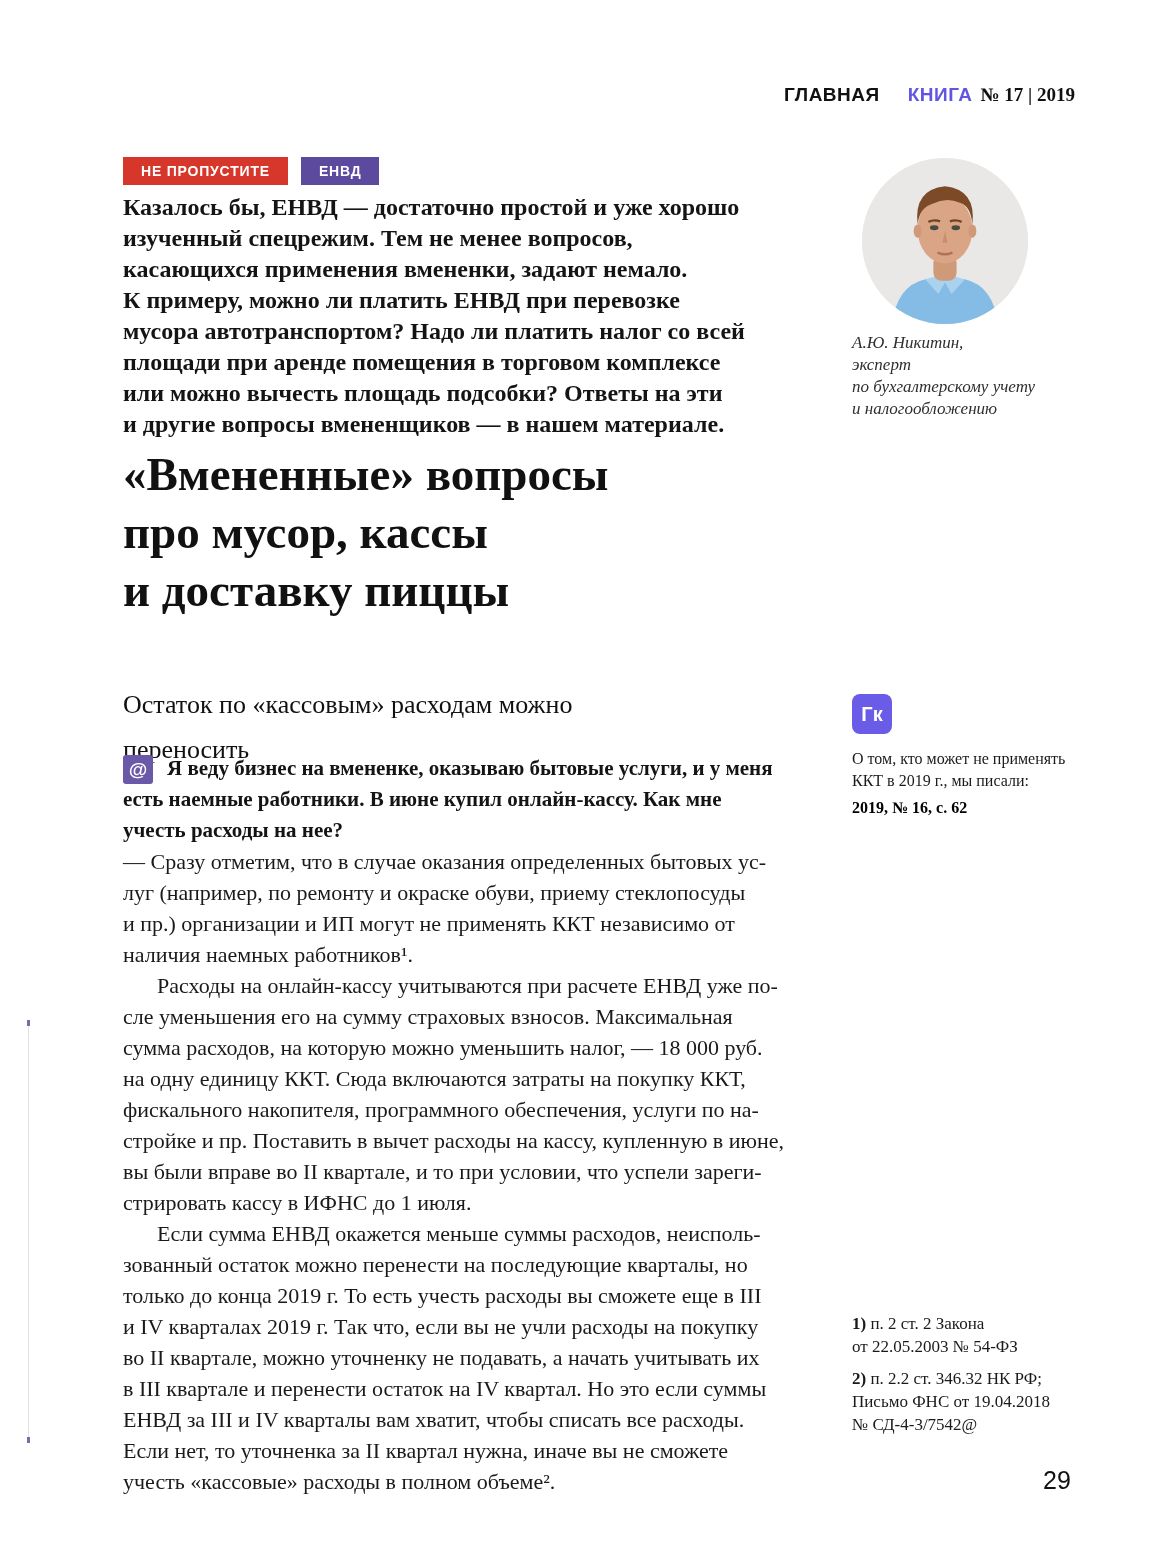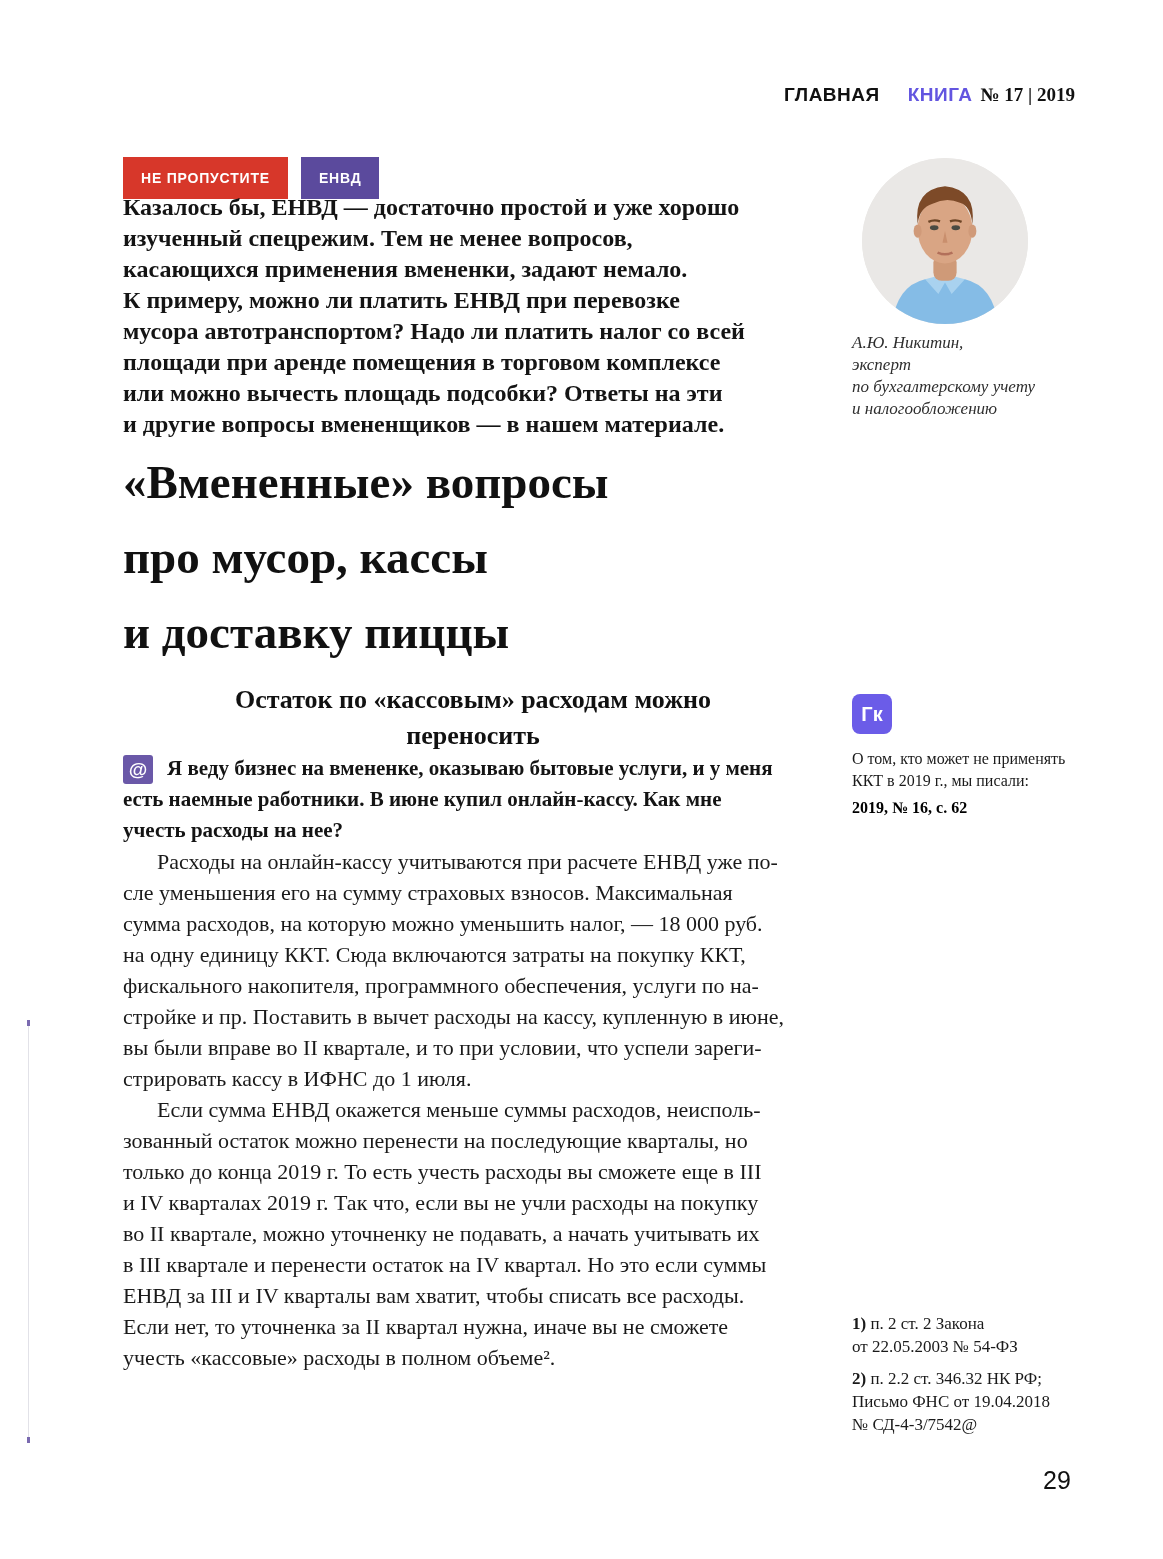--- a/index.html
+++ b/index.html
@@ -21,21 +21,21 @@
   }
   .mag-black{font-weight:bold;font-size:19px;letter-spacing:.5px;color:#111;}
   .mag-purple{font-weight:bold;font-size:19px;letter-spacing:.5px;color:#6355e0;margin-left:20px;}
   .mag-issue{font-family:"Liberation Serif", serif;font-weight:bold;font-size:19px;color:#111;}
 
   
   .badges{position:absolute;top:157px;left:123px;display:flex;gap:13px;}
   .badge{
     height:20px;display:flex;align-items:center;justify-content:center;
     font-family:"Liberation Sans", sans-serif;font-weight:bold;
-    font-size:14px;color:#fff;letter-spacing:.8px;padding:11px 18px;
+    font-size:14px;color:#fff;letter-spacing:.8px;padding:4px 18px;
   }
   .badge-red{background:#d7372a;}
   .badge-purple{background:#5b4a9d;}
 
   
   .intro{
     position:absolute;top:192px;left:123px;width:700px;
     font-weight:bold;font-size:24px;line-height:31px;color:#141414;
   }
 
@@ -45,27 +45,27 @@
     border-radius:50%;overflow:hidden;background:#eae8e6;
   }
   .caption{
     position:absolute;top:332px;left:852px;width:230px;
     font-style:italic;font-size:17px;line-height:22px;color:#2e2e2e;
   }
 
   
   .title{
     position:absolute;top:445px;left:123px;width:720px;
-    font-weight:bold;font-size:47px;line-height:75px;color:#111;
+    font-weight:bold;font-size:47px;line-height:58px;color:#111;
   }
 
   
   .section-heading{
     position:absolute;top:682px;left:123px;width:700px;
-    font-weight:bold;font-size:26px;line-height:36px;color:#111;text-align:center;
+    font-weight:normal;font-size:26px;line-height:45px;color:#111;
   }
 
   
   .question{
     position:absolute;top:753px;left:123px;width:700px;
     font-weight:bold;font-size:21px;line-height:31px;color:#141414;
   }
   .at-icon{
     float:left;width:30px;height:29px;margin:2px 14px 0 0;
     background:#6a58a8;color:#fff;border-radius:3px;
@@ -173,20 +173,24 @@
 переносить</h2>
 
   <div class="question">
     <span class="at-icon">@</span>
     <span class="pre">Я веду бизнес на вмененке, оказываю бытовые услуги, и у меня
 есть наемные работники. В июне купил онлайн-кассу. Как мне
 учесть расходы на нее?</span>
   </div>
 
   <div class="answer">
+    <p class="pre">— Сразу отметим, что в случае оказания определенных бытовых ус-
+луг (например, по ремонту и окраске обуви, приему стеклопосуды
+и пр.) организации и ИП могут не применять ККТ независимо от
+наличия наемных работников¹.</p>
     <p class="pre para-indent">Расходы на онлайн-кассу учитываются при расчете ЕНВД уже по-
 сле уменьшения его на сумму страховых взносов. Максимальная
 сумма расходов, на которую можно уменьшить налог, — 18 000 руб.
 на одну единицу ККТ. Сюда включаются затраты на покупку ККТ,
 фискального накопителя, программного обеспечения, услуги по на-
 стройке и пр. Поставить в вычет расходы на кассу, купленную в июне,
 вы были вправе во II квартале, и то при условии, что успели зареги-
 стрировать кассу в ИФНС до 1 июля.</p>
     <p class="pre para-indent">Если сумма ЕНВД окажется меньше суммы расходов, неисполь-
 зованный остаток можно перенести на последующие кварталы, но

